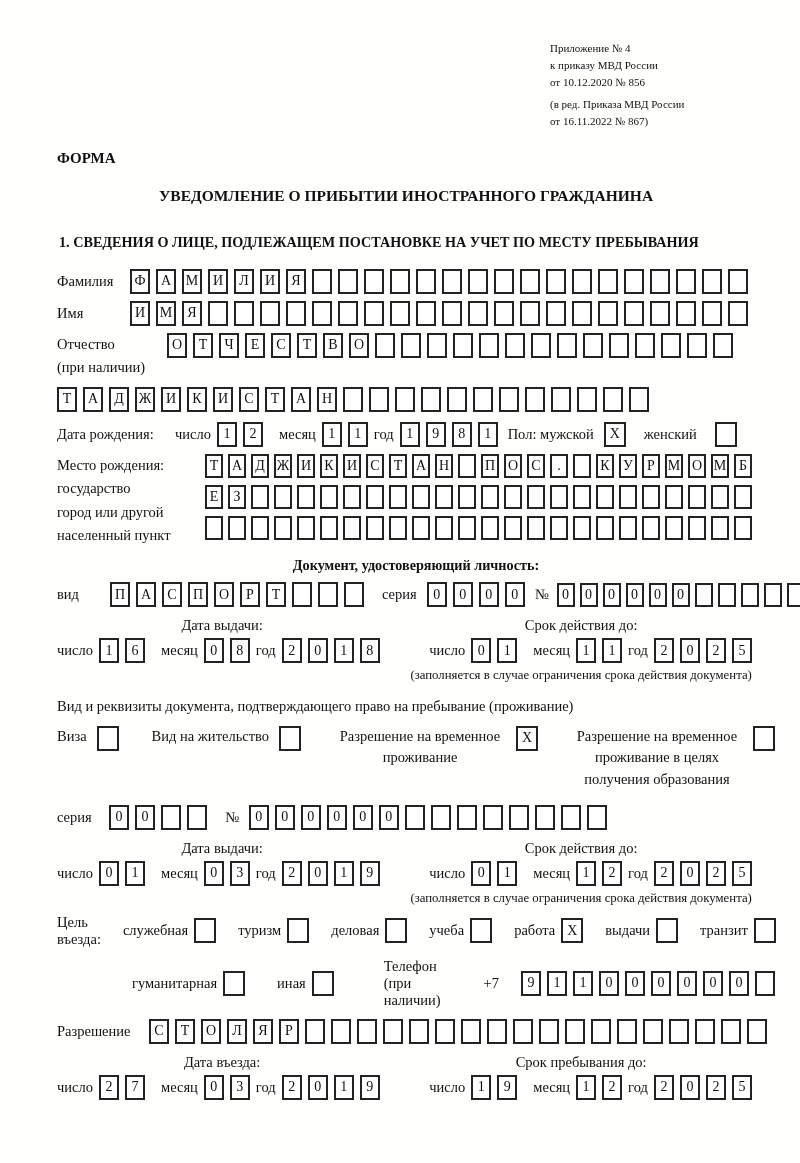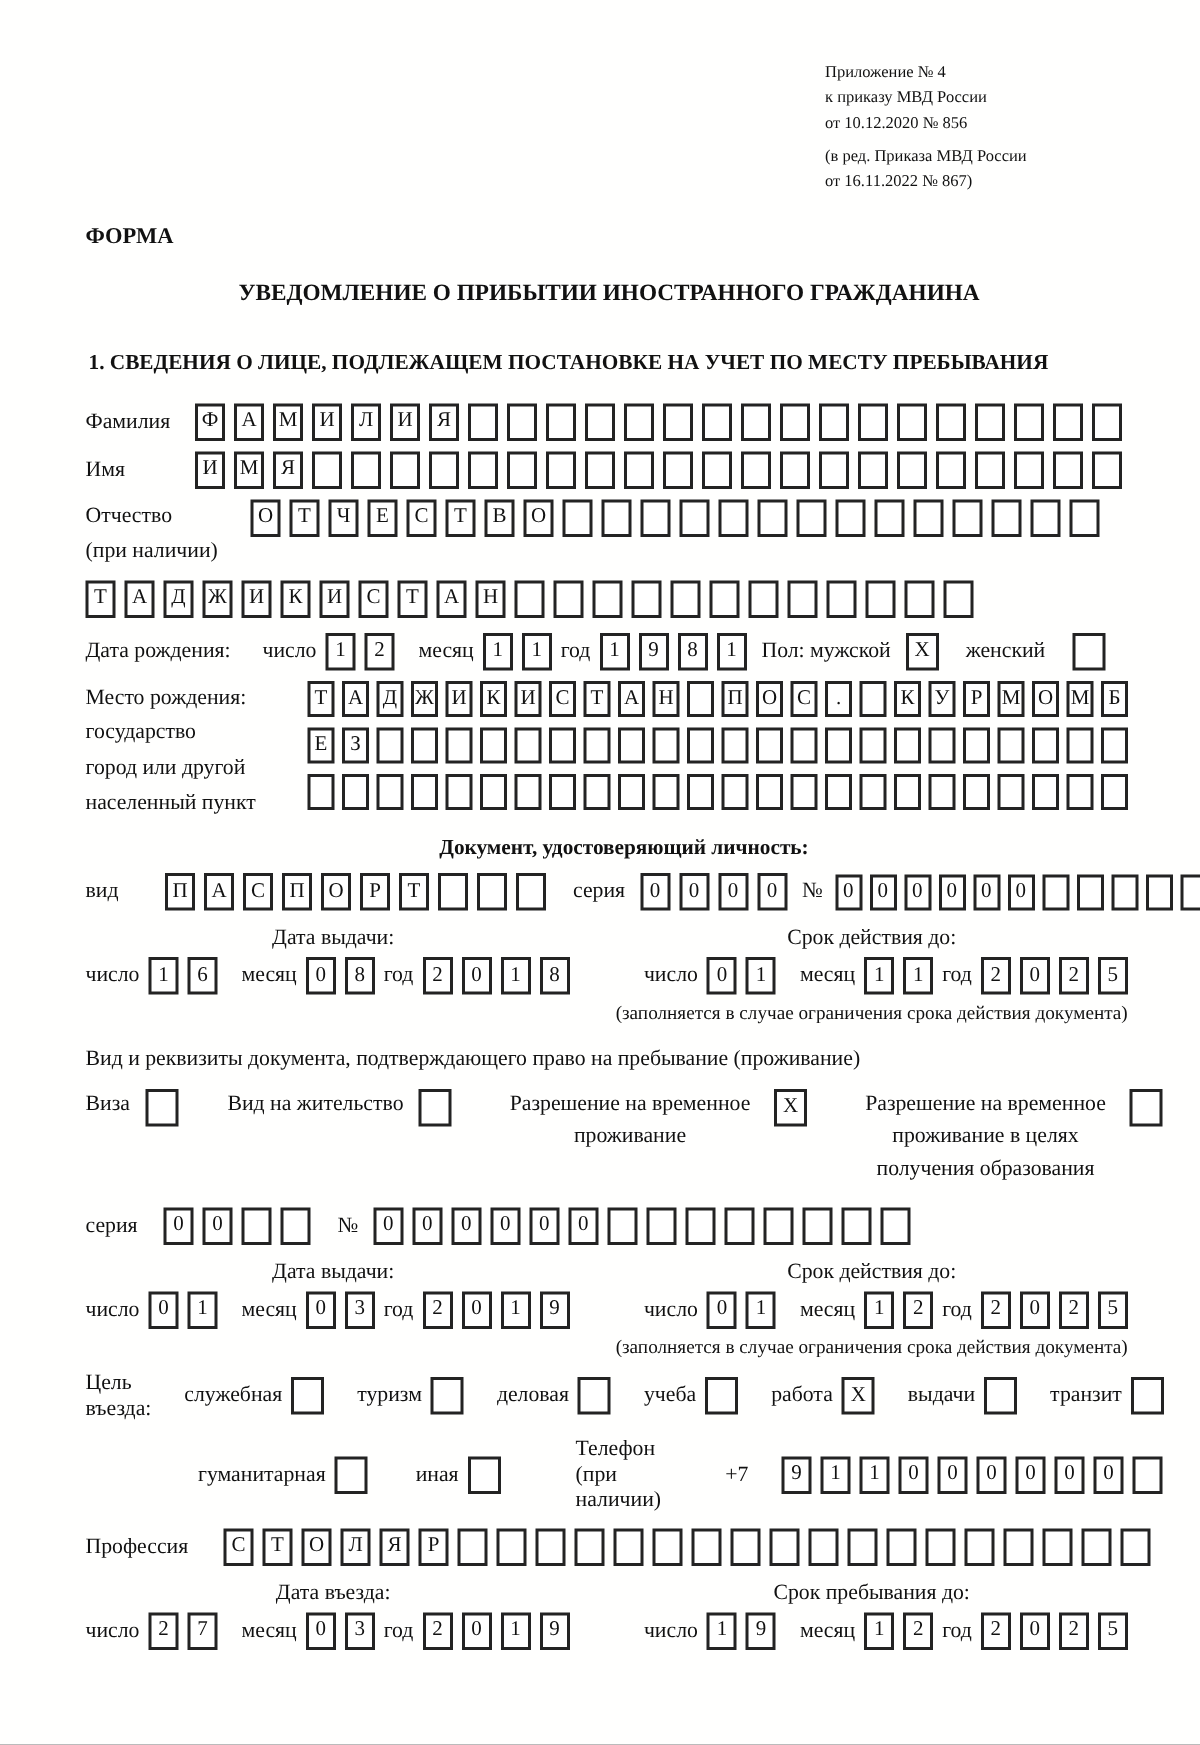--- a/index.html
+++ b/index.html
@@ -554,21 +554,21 @@
         <span class="cell">0</span>
         <span class="cell">0</span>
         <span class="cell">0</span>
         <span class="cell">0</span>
         <span class="cell">0</span>
         <span class="cell"></span>
       </div>
   </div>
 
   <div class="frow">
-    <span class="flabel" style="width:92px;">Профессия</span>
+    <span class="flabel" style="width:92px;">Разрешение</span>
     <div class="cells">
         <span class="cell">С</span>
         <span class="cell">Т</span>
         <span class="cell">О</span>
         <span class="cell">Л</span>
         <span class="cell">Я</span>
         <span class="cell">Р</span>
         <span class="cell"></span>
         <span class="cell"></span>
         <span class="cell"></span>

